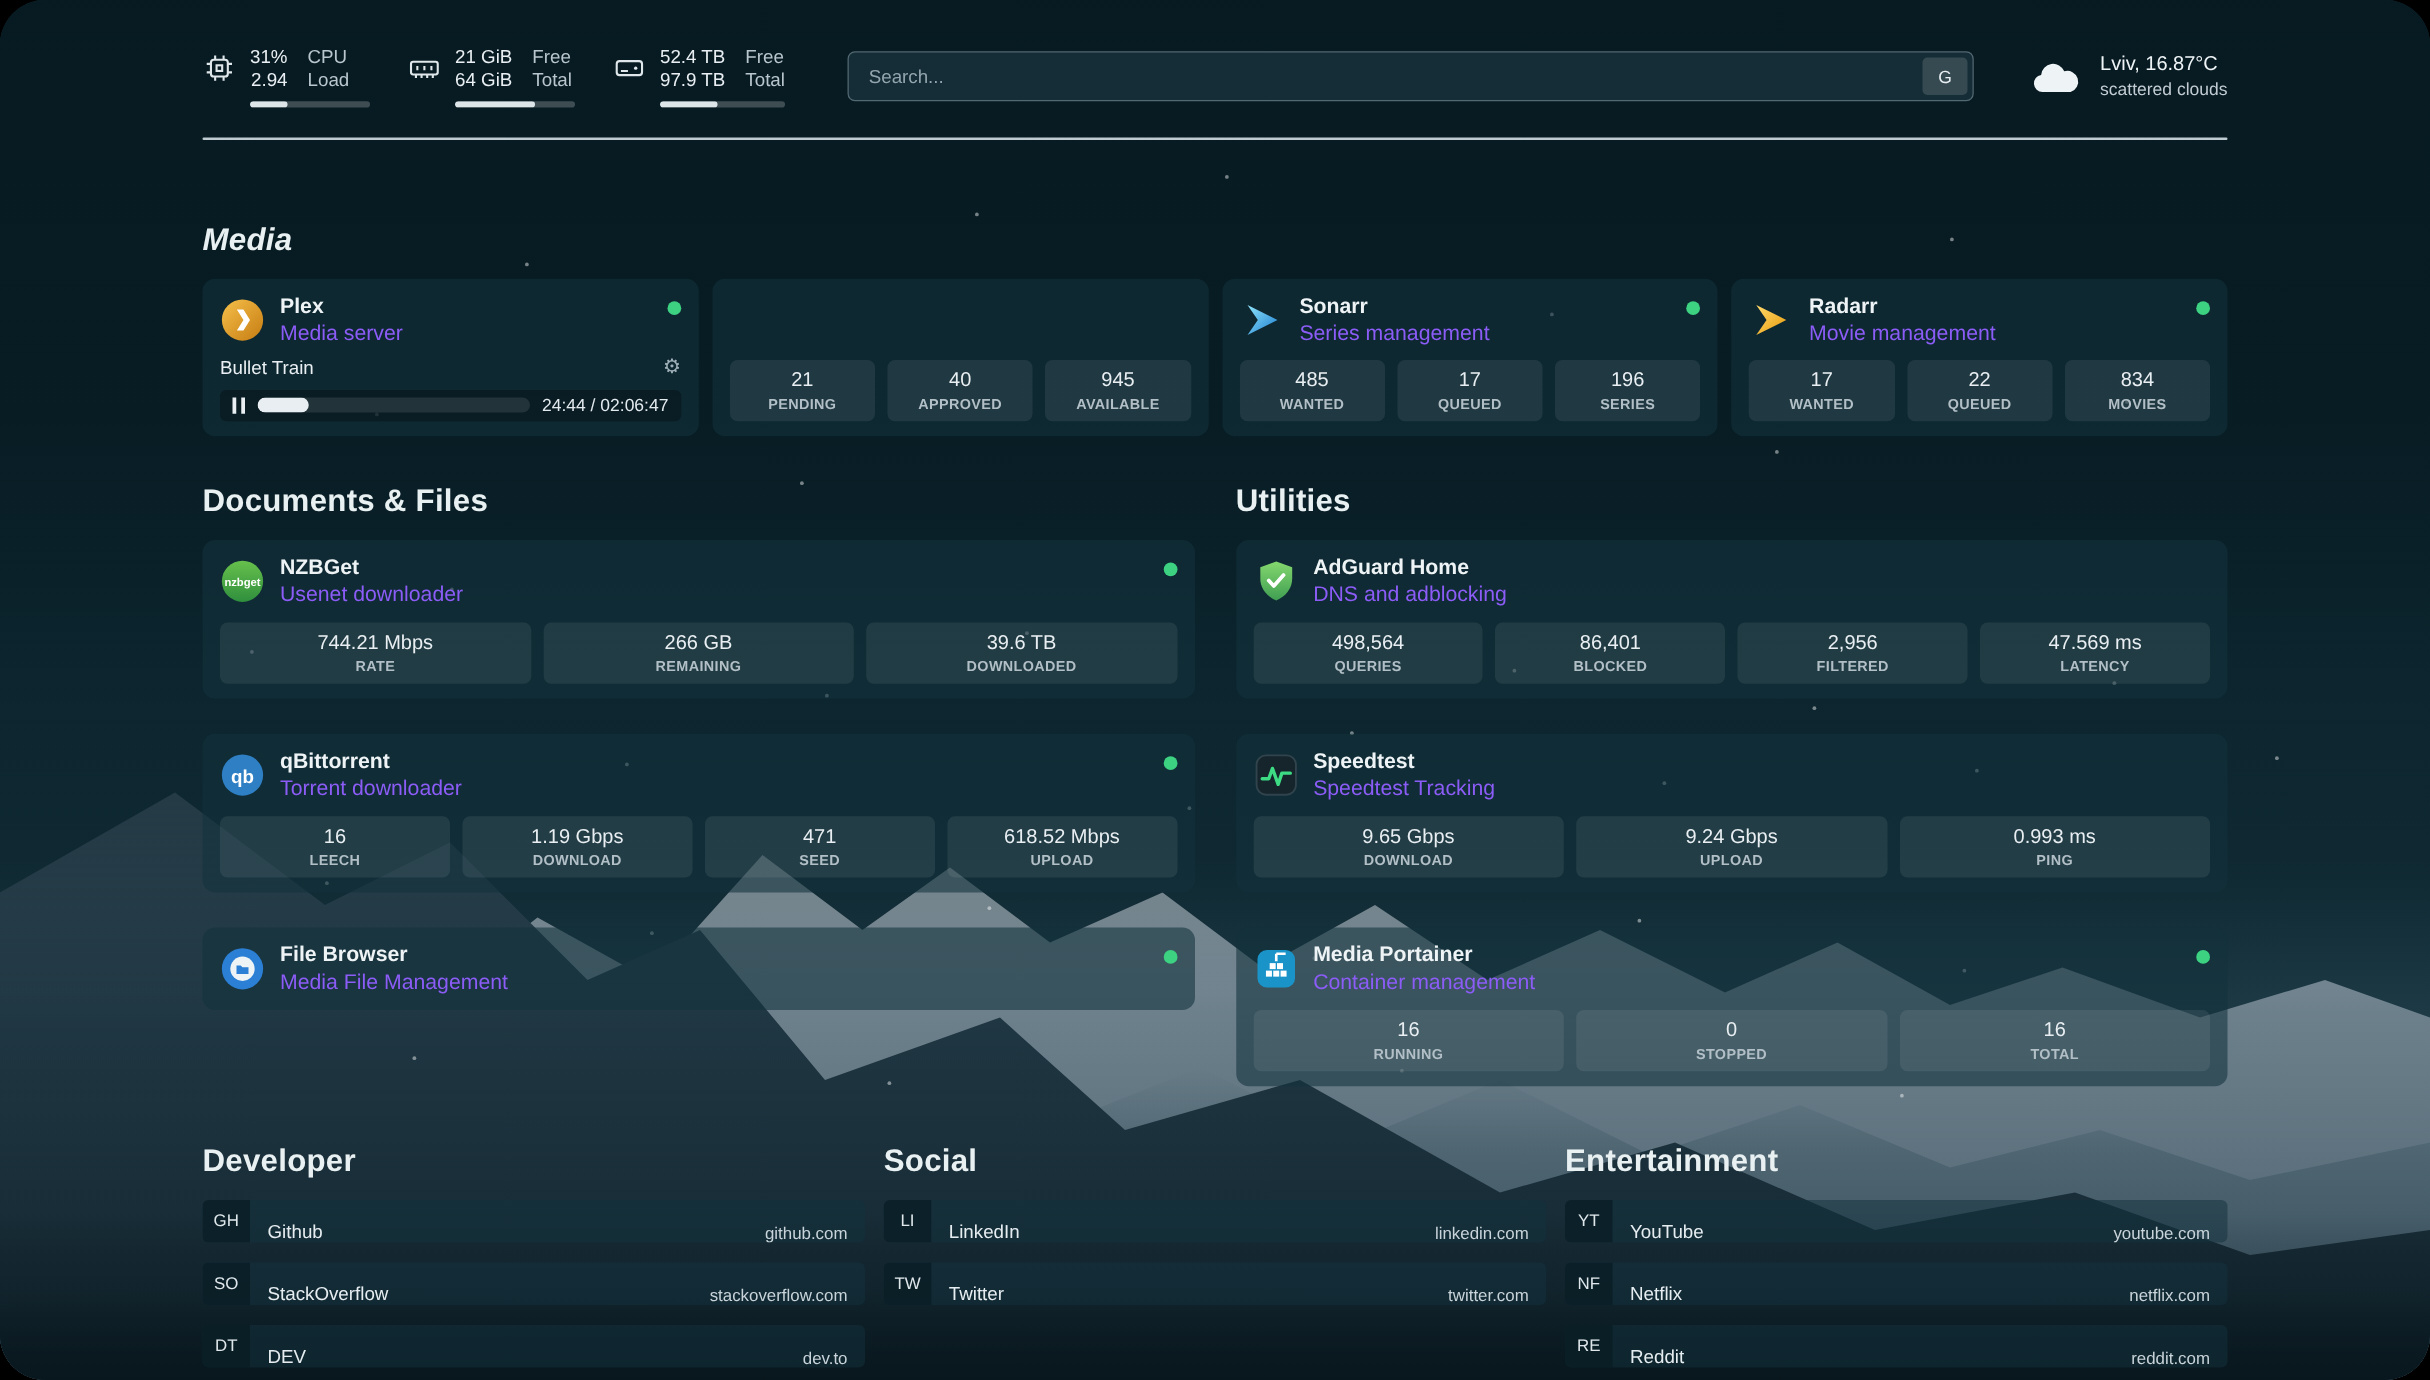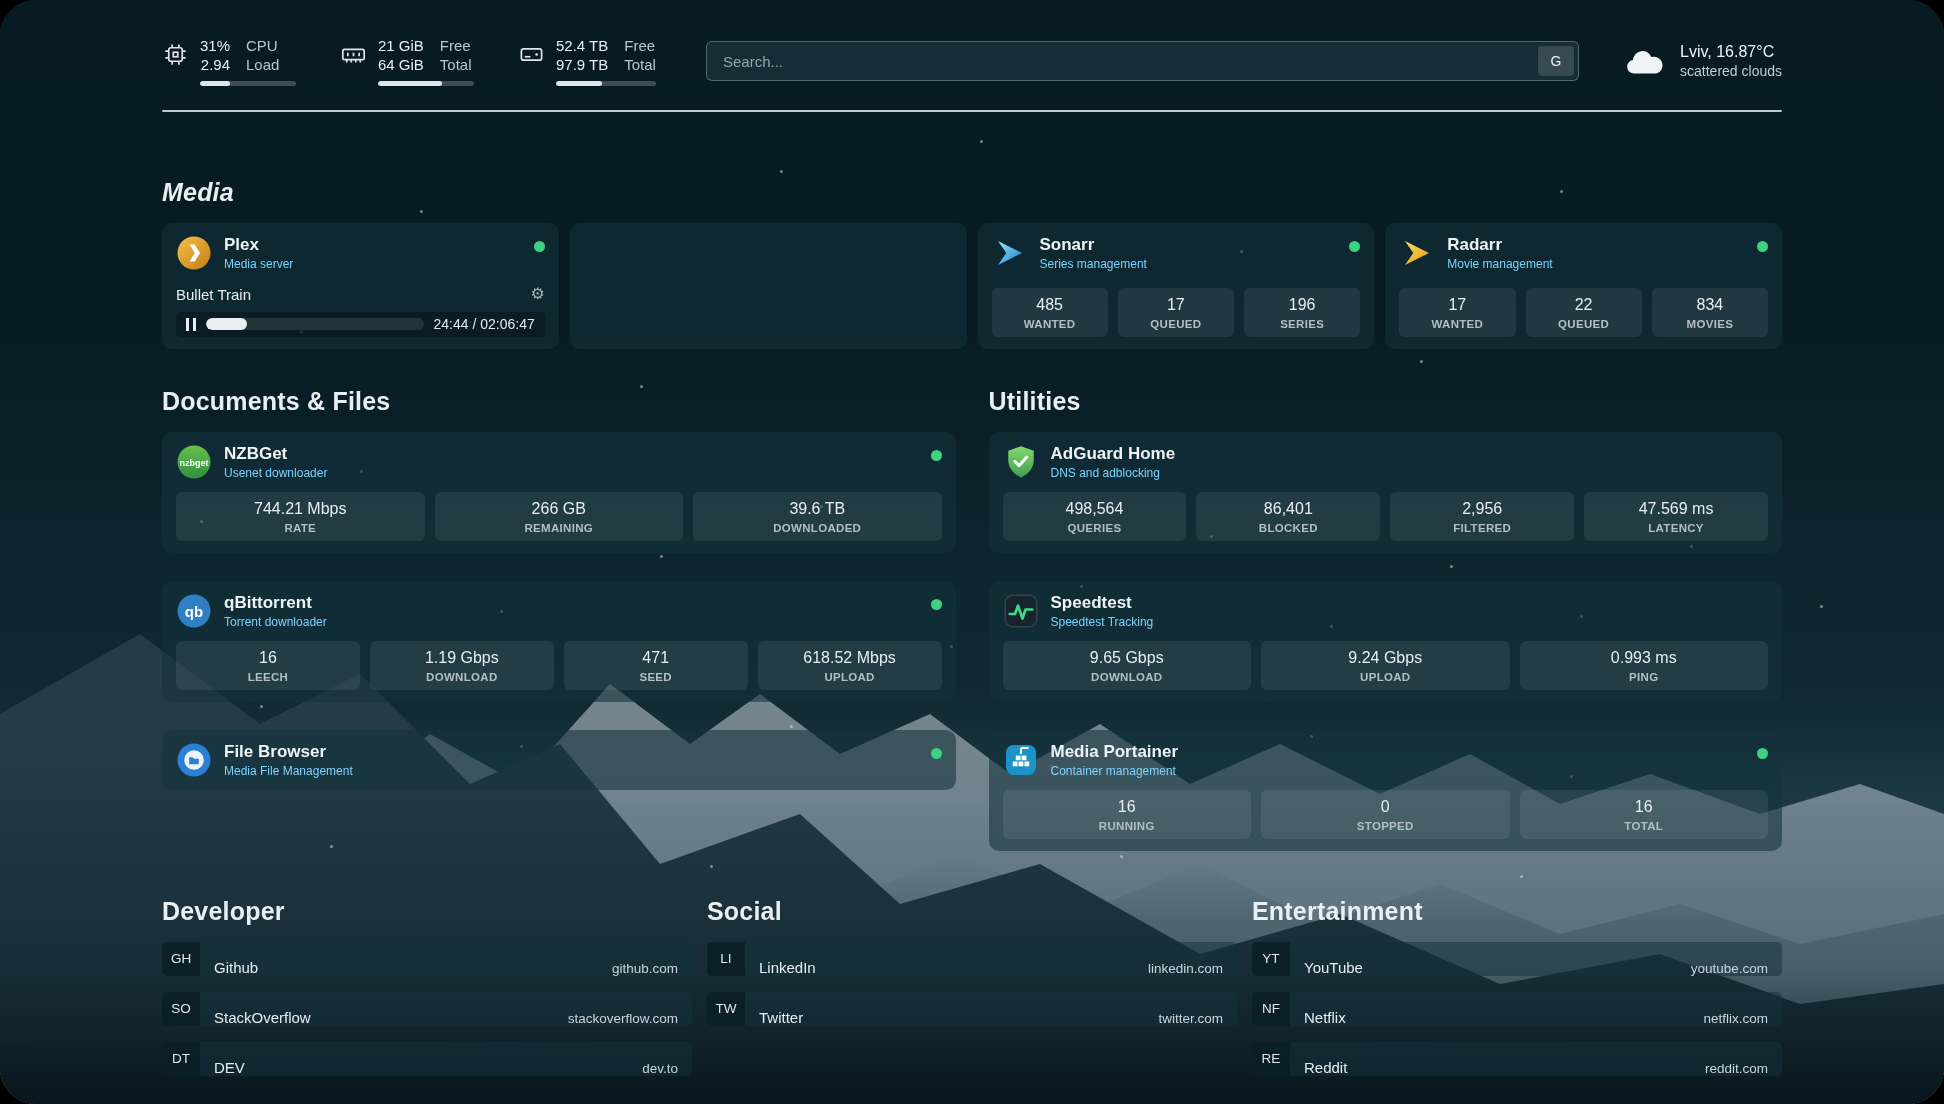--- a/index.html
+++ b/index.html
@@ -31,21 +31,21 @@
       660px 555px 0 0 #fff, 820px 505px 0 0 #fff, 950px 645px 0 0 #fff, 1080px 585px 0 0 #fff,
       1210px 535px 0 0 #fff, 1330px 625px 0 0 #fff, 1450px 565px 0 0 #fff, 1580px 615px 0 0 #fff,
       1690px 545px 0 0 #fff, 1820px 605px 0 0 #fff, 260px 705px 0 0 #fff, 520px 745px 0 0 #fff,
       790px 725px 0 0 #fff, 1050px 765px 0 0 #fff, 1310px 735px 0 0 #fff, 1570px 775px 0 0 #fff,
       330px 845px 0 0 #fff, 710px 865px 0 0 #fff, 1120px 855px 0 0 #fff, 1520px 875px 0 0 #fff;
   }
   .inner { position:relative; z-index:5; padding: 0 162px; }
 
   
   .topbar { margin-top: 36px; display:flex; align-items:center; }
-  .sys-group { display:flex; gap: 44px; }
+  .sys-group { display:flex; gap: 30px; }
   .sysw { display:flex; align-items:flex-start; gap:11px; }
   .sys-icon { margin-top: 5px; width:27px; height:27px; flex:0 0 27px; }
   .sys-icon svg { width:100%; height:100%; }
   .sys-rows { display:flex; gap:16px; }
   .sys-col { font-size:15px; line-height:19px; }
   .sys-col.vals { color:#e9eff2; text-align:right; }
   .sys-col.labs { color:#b9c6cd; }
   .bar { width: 100%; min-width:96px; height:5px; margin-top:7px; border-radius:3px; background:rgba(255,255,255,0.22); overflow:hidden; }
   .bar-fill { height:100%; border-radius:3px; background:#dde5e9; }
 
@@ -83,21 +83,21 @@
     background: rgba(19,50,61,0.58);
     border-radius: 10px;
     padding: 12px 14px;
     cursor: pointer;
   }
   .card.media-card { min-height: 126px; display:flex; flex-direction:column; }
   .svc-head { display:flex; align-items:center; gap:12px; }
   .icon { width:36px; height:36px; flex:0 0 36px; display:flex; align-items:center; justify-content:center; }
   .icon svg { width:100%; height:100%; }
   .svc-name { font-size:17px; font-weight:600; color:#eef3f5; }
-  .svc-sub { font-size:12px; color:#7dd3fc; margin-top:2px; }
+  .svc-sub { font-size:17px; color:#8b5cf6; margin-top:2px; }
   .dot { margin-left:auto; width:11px; height:11px; border-radius:50%; background:#3dd282; flex:0 0 11px; align-self:flex-start; margin-top:6px; }
   .stats { display:grid; gap:10px; margin-top:12px; }
   .stats.bottom { margin-top:auto; }
   .cols3 { grid-template-columns:repeat(3,1fr); }
   .cols4 { grid-template-columns:repeat(4,1fr); }
   .tile { background: rgba(255,255,255,0.08); border-radius:6px; padding: 8px 6px 7px; text-align:center; }
   .tile-v { font-size:16px; color:#e8eef1; }
   .tile-l { font-size:11.5px; font-weight:700; letter-spacing:.3px; color:#b2bfc6; margin-top:4px; }
 
   
@@ -318,20 +318,34 @@
           <div class="np-bar">
             <span class="pause"></span>
             <div class="np-track">
               <div class="np-fill" style="width: 19%;"></div>
             </div>
             <span class="np-time">24:44 / 02:06:47</span>
           </div>
         </div>
 
         <div class="card media-card">
+          <div class="stats bottom cols3">
+            <div class="tile">
+              <div class="tile-v">21</div>
+              <div class="tile-l">PENDING</div>
+            </div>
+            <div class="tile">
+              <div class="tile-v">40</div>
+              <div class="tile-l">APPROVED</div>
+            </div>
+            <div class="tile">
+              <div class="tile-v">945</div>
+              <div class="tile-l">AVAILABLE</div>
+            </div>
+          </div>
         </div>
 
         <div class="card media-card">
           <div class="svc-head">
             <span class="icon">
               <svg viewBox="0 0 24 24">
                   <path d="M4 4l16 8-16 8 5.5-8z" fill="url(#song)"></path>
                 </svg>
             </span>
             <div class="svc-meta">

